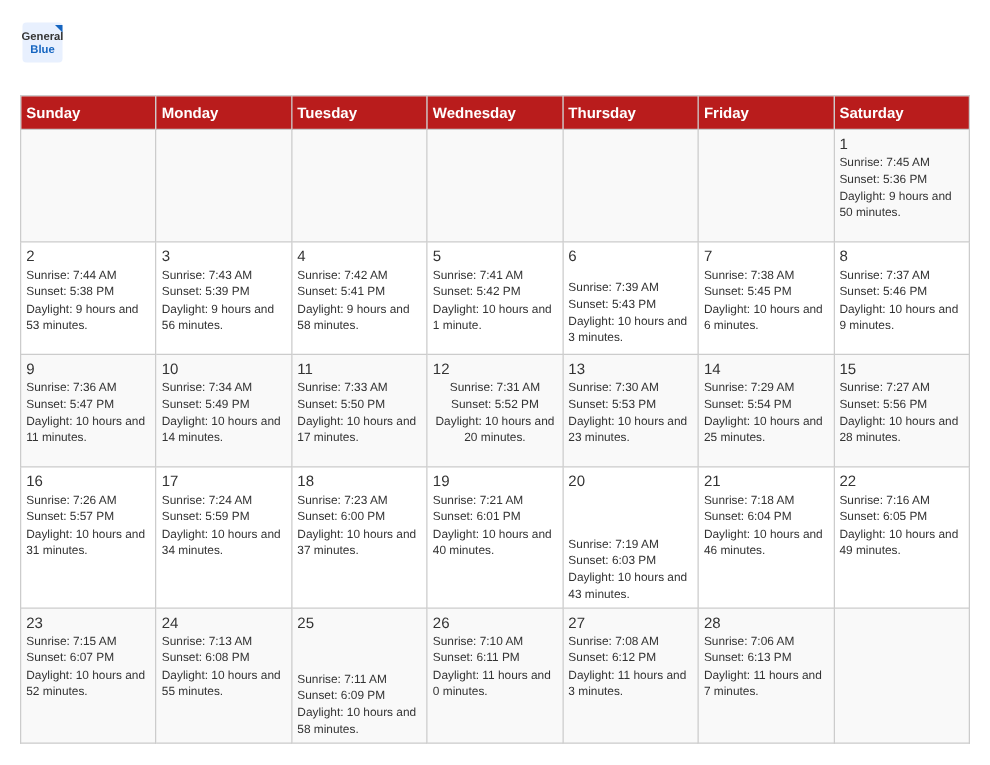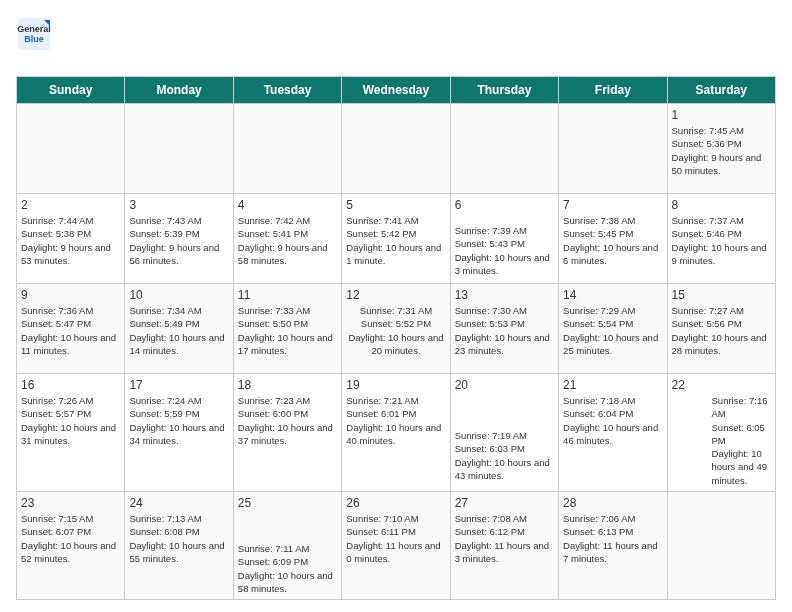--- a/index.html
+++ b/index.html
@@ -61,21 +61,21 @@
       display: block;
     }
     .cell-text {
       font-size: 9.5px;
       line-height: 1.4;
       color: #333;
     }
     .empty-cell { background: #fff; }
     tr:nth-child(odd) td { background: #f9f9f9; }
     tr:nth-child(even) td { background: #ffffff; }
-    tr:first-child th { background: #0f766e; text-align: center; }
+    tr:first-child th { background: #b91c1c; }
   </style>
 </head>
 <body>
 
 <div class="header-area">
   <div class="logo">
     <div style="display:flex;align-items:center;">
       <svg width="36" height="36" viewBox="0 0 36 36">
         <rect x="2" y="2" width="32" height="32" rx="3" fill="#e8f0fe"></rect>
         <text x="18" y="16" text-anchor="middle" font-size="9" font-weight="bold" fill="#333" font-family="Arial">General</text>
@@ -237,21 +237,21 @@
 Daylight: 10 hours and 43 minutes.</div>
         </td>
         <td>
           <span class="day-num">21</span>
           <div class="cell-text" style="white-space: pre-line;">Sunrise: 7:18 AM
 Sunset: 6:04 PM
 Daylight: 10 hours and 46 minutes.</div>
         </td>
         <td>
           <span class="day-num">22</span>
-          <div class="cell-text" style="white-space: pre-line; margin-left: 40px;">Sunrise: 7:16 AM
+          <div class="cell-text" style="white-space: pre-line;">Sunrise: 7:16 AM
 Sunset: 6:05 PM
 Daylight: 10 hours and 49 minutes.</div>
         </td>
       </tr>
       <tr>
         <td>
           <span class="day-num">23</span>
           <div class="cell-text" style="white-space: pre-line;">Sunrise: 7:15 AM
 Sunset: 6:07 PM
 Daylight: 10 hours and 52 minutes.</div>

